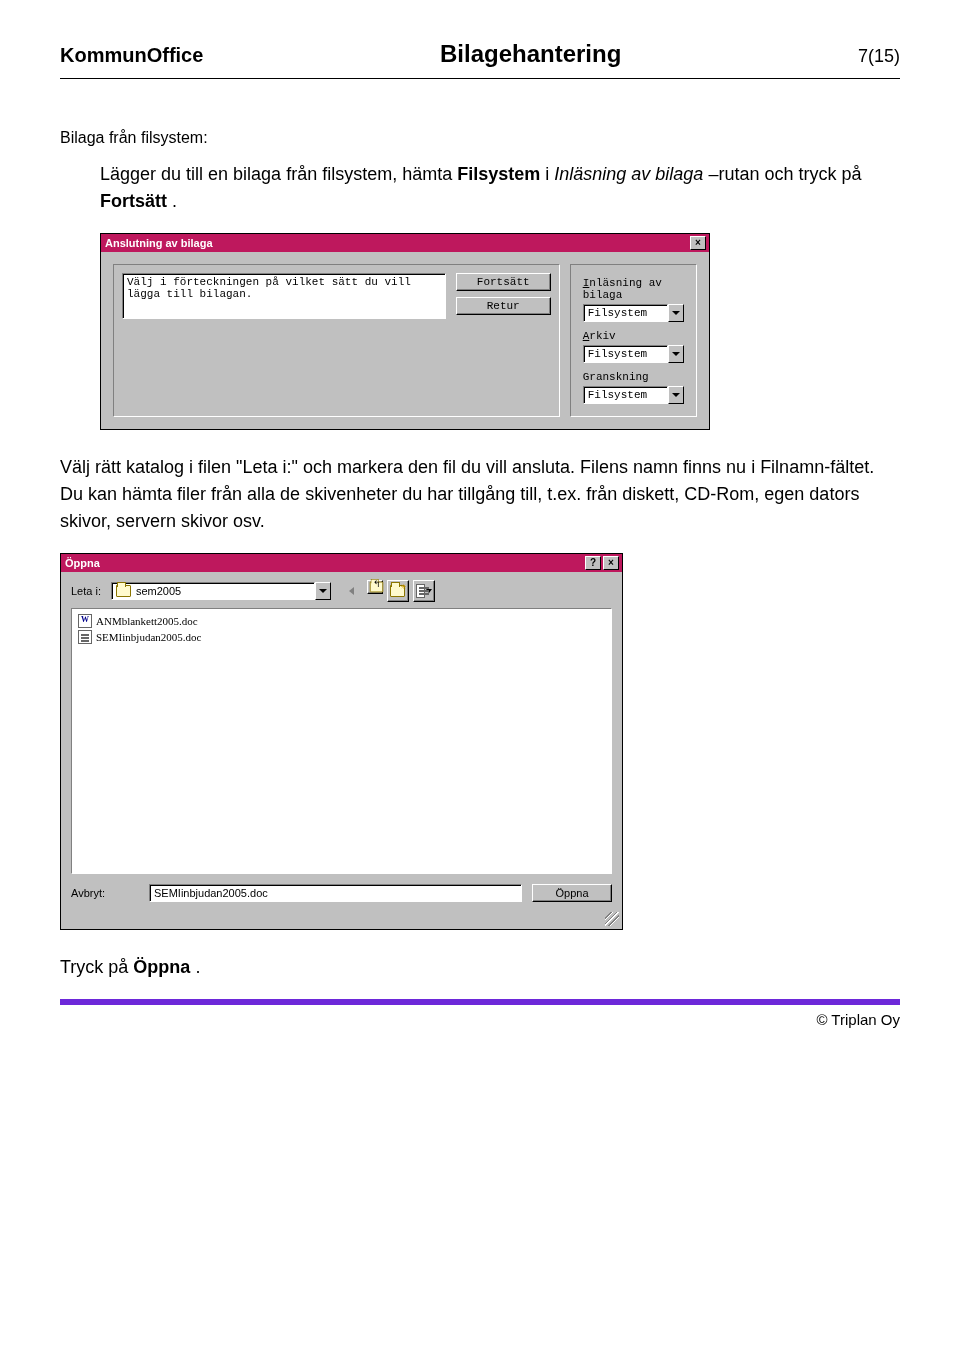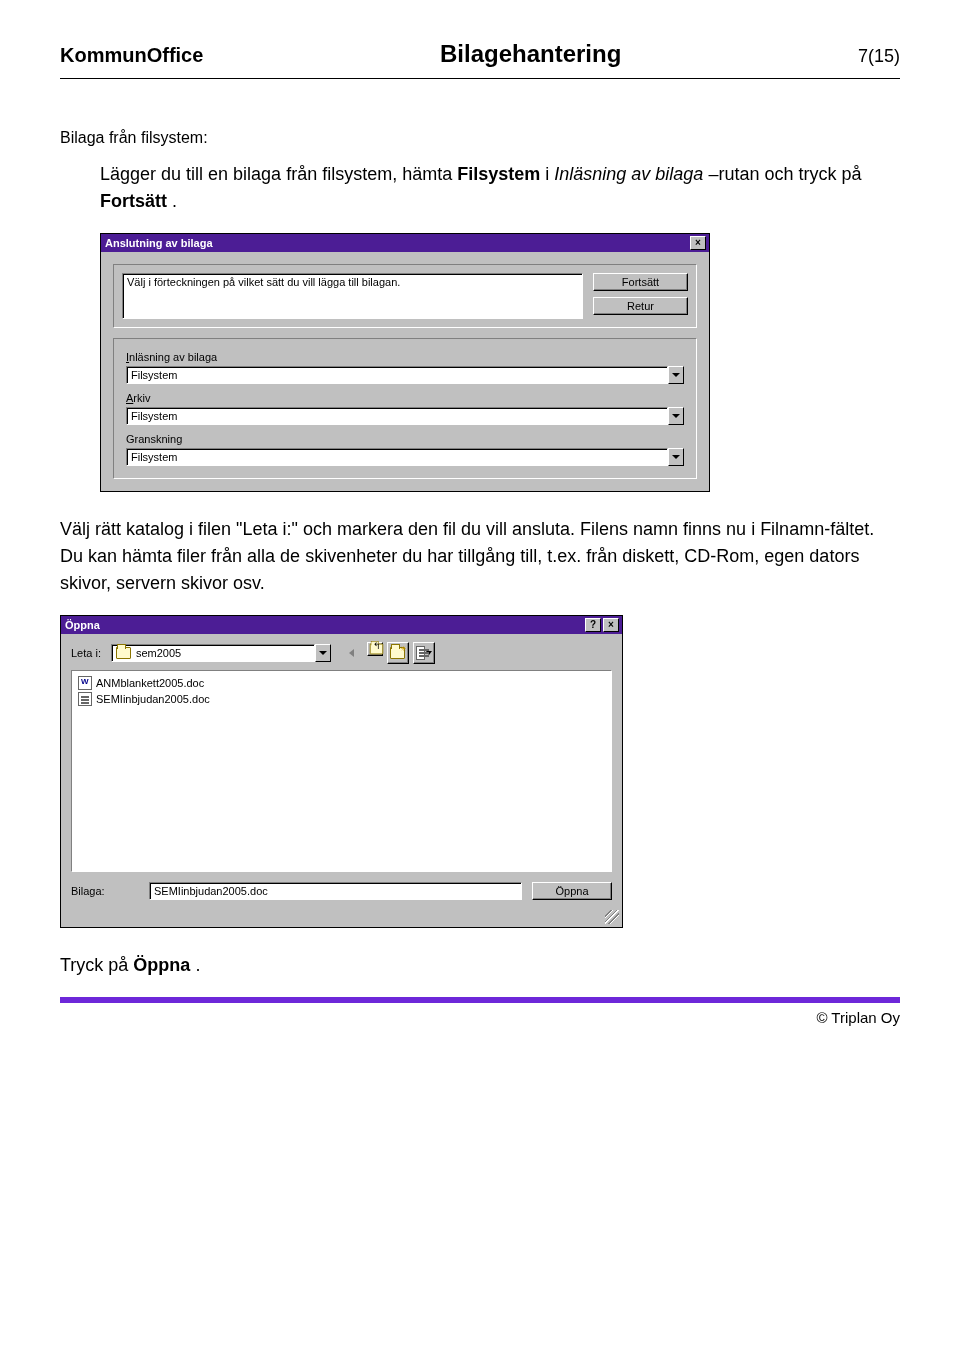--- a/index.html
+++ b/index.html
@@ -29,21 +29,21 @@
   .dialog {
     margin: 0 0 24px 40px;
     background: #c0c0c0;
     border: 1px solid #000;
     font-family: "MS Sans Serif", Tahoma, Arial, sans-serif;
     font-size: 11px;
     color: #000;
     width: 610px;
   }
   .titlebar {
-    background: #4c1d95;
+    background: #be185d;
     color: #fff;
     display: flex;
     align-items: center;
     justify-content: space-between;
     padding: 2px 3px 2px 4px;
     font-size: 11px;
     font-weight: bold;
   }
   .titlebar-right { display: flex; gap: 2px; }
   .win-btn {
@@ -105,21 +105,21 @@
     border-left: 4px solid transparent;
     border-right: 4px solid transparent;
     border-top: 4px solid #000;
   }
   .arrow-left {
     width: 0; height: 0;
     border-top: 4px solid transparent;
     border-bottom: 4px solid transparent;
     border-right: 5px solid #808080;
   }
-  .dlg1-body { padding: 12px; display: flex; flex-direction: column; gap: 10px; }
+  .dlg1-body { padding: 12px; display: flex; gap: 10px; font-family: Liberation Mono, monospace; }
   .dlg1-top { display: flex; gap: 10px; padding: 8px; }
   .dlg1-top-left { flex: 1; }
   .dlg1-top-right { width: 95px; display: flex; flex-direction: column; gap: 6px; }
   .dlg1-textarea { background:#fff; height: 46px; }
   .dlg1-lower { padding: 12px; display: flex; gap: 22px; }
   .dlg1-lower-left { flex: 1; display: flex; flex-direction: column; gap: 8px; }
   .form-row .lbl { display:block; margin-bottom: 3px; }
   .groupbox {
     position: relative;
     border: 1px solid #808080;
@@ -160,24 +160,25 @@
     content:""; position:absolute; top:-4px; left:0; width:7px; height:4px;
     background:#fffacd; border:1px solid #8b7500; border-bottom:none; border-radius:1px 1px 0 0;
   }
   .tool-btn {
     width:22px; height:22px;
     display:flex; align-items:center; justify-content:center;
   }
   .tool-btns { display:flex; gap:4px; }
   .file-listing {
     background:#fff;
-    height: 202px;
+    height: 266px;
     margin-bottom: 10px;
     padding: 4px;
     overflow:hidden;
+    font-family:Liberation Serif, serif;
   }
   .file-item { display:flex; align-items:center; gap:4px; font-size:11px; padding:1px 2px; }
   .doc-icon {
     width:14px; height:14px; background:#fff; border:1px solid #666; position:relative;
   }
   .doc-icon::after { content:"W"; position:absolute; font-size:8px; font-weight:bold; color:#00008b; left:2px; top:0; }
   .doc-icon2 {
     width:14px; height:14px; background:#fff; border:1px solid #666; position:relative;
   }
   .doc-icon2::after { content:""; position:absolute; width:8px; height:2px; background:#666; left:2px; top:3px; box-shadow: 0 3px 0 #666, 0 6px 0 #666; }
@@ -325,21 +326,21 @@
       <div class="file-item">
         <span class="doc-icon"></span>
         <span>ANMblankett2005.doc</span>
       </div>
       <div class="file-item">
         <span class="doc-icon2"></span>
         <span>SEMIinbjudan2005.doc</span>
       </div>
     </div>
     <div class="dlg2-bottom">
-      <span class="lbl">Bilaga:</span>
+      <span class="lbl">Avbryt:</span>
       <div class="field-white">SEMIinbjudan2005.doc</div>
       <div class="btn3d">Öppna</div>
     </div>
   </div>
   <div class="resize-grip">
       <div class="grip"></div>
     </div>
 </div>
 
 <p class="body-text" style="padding-left:0">

